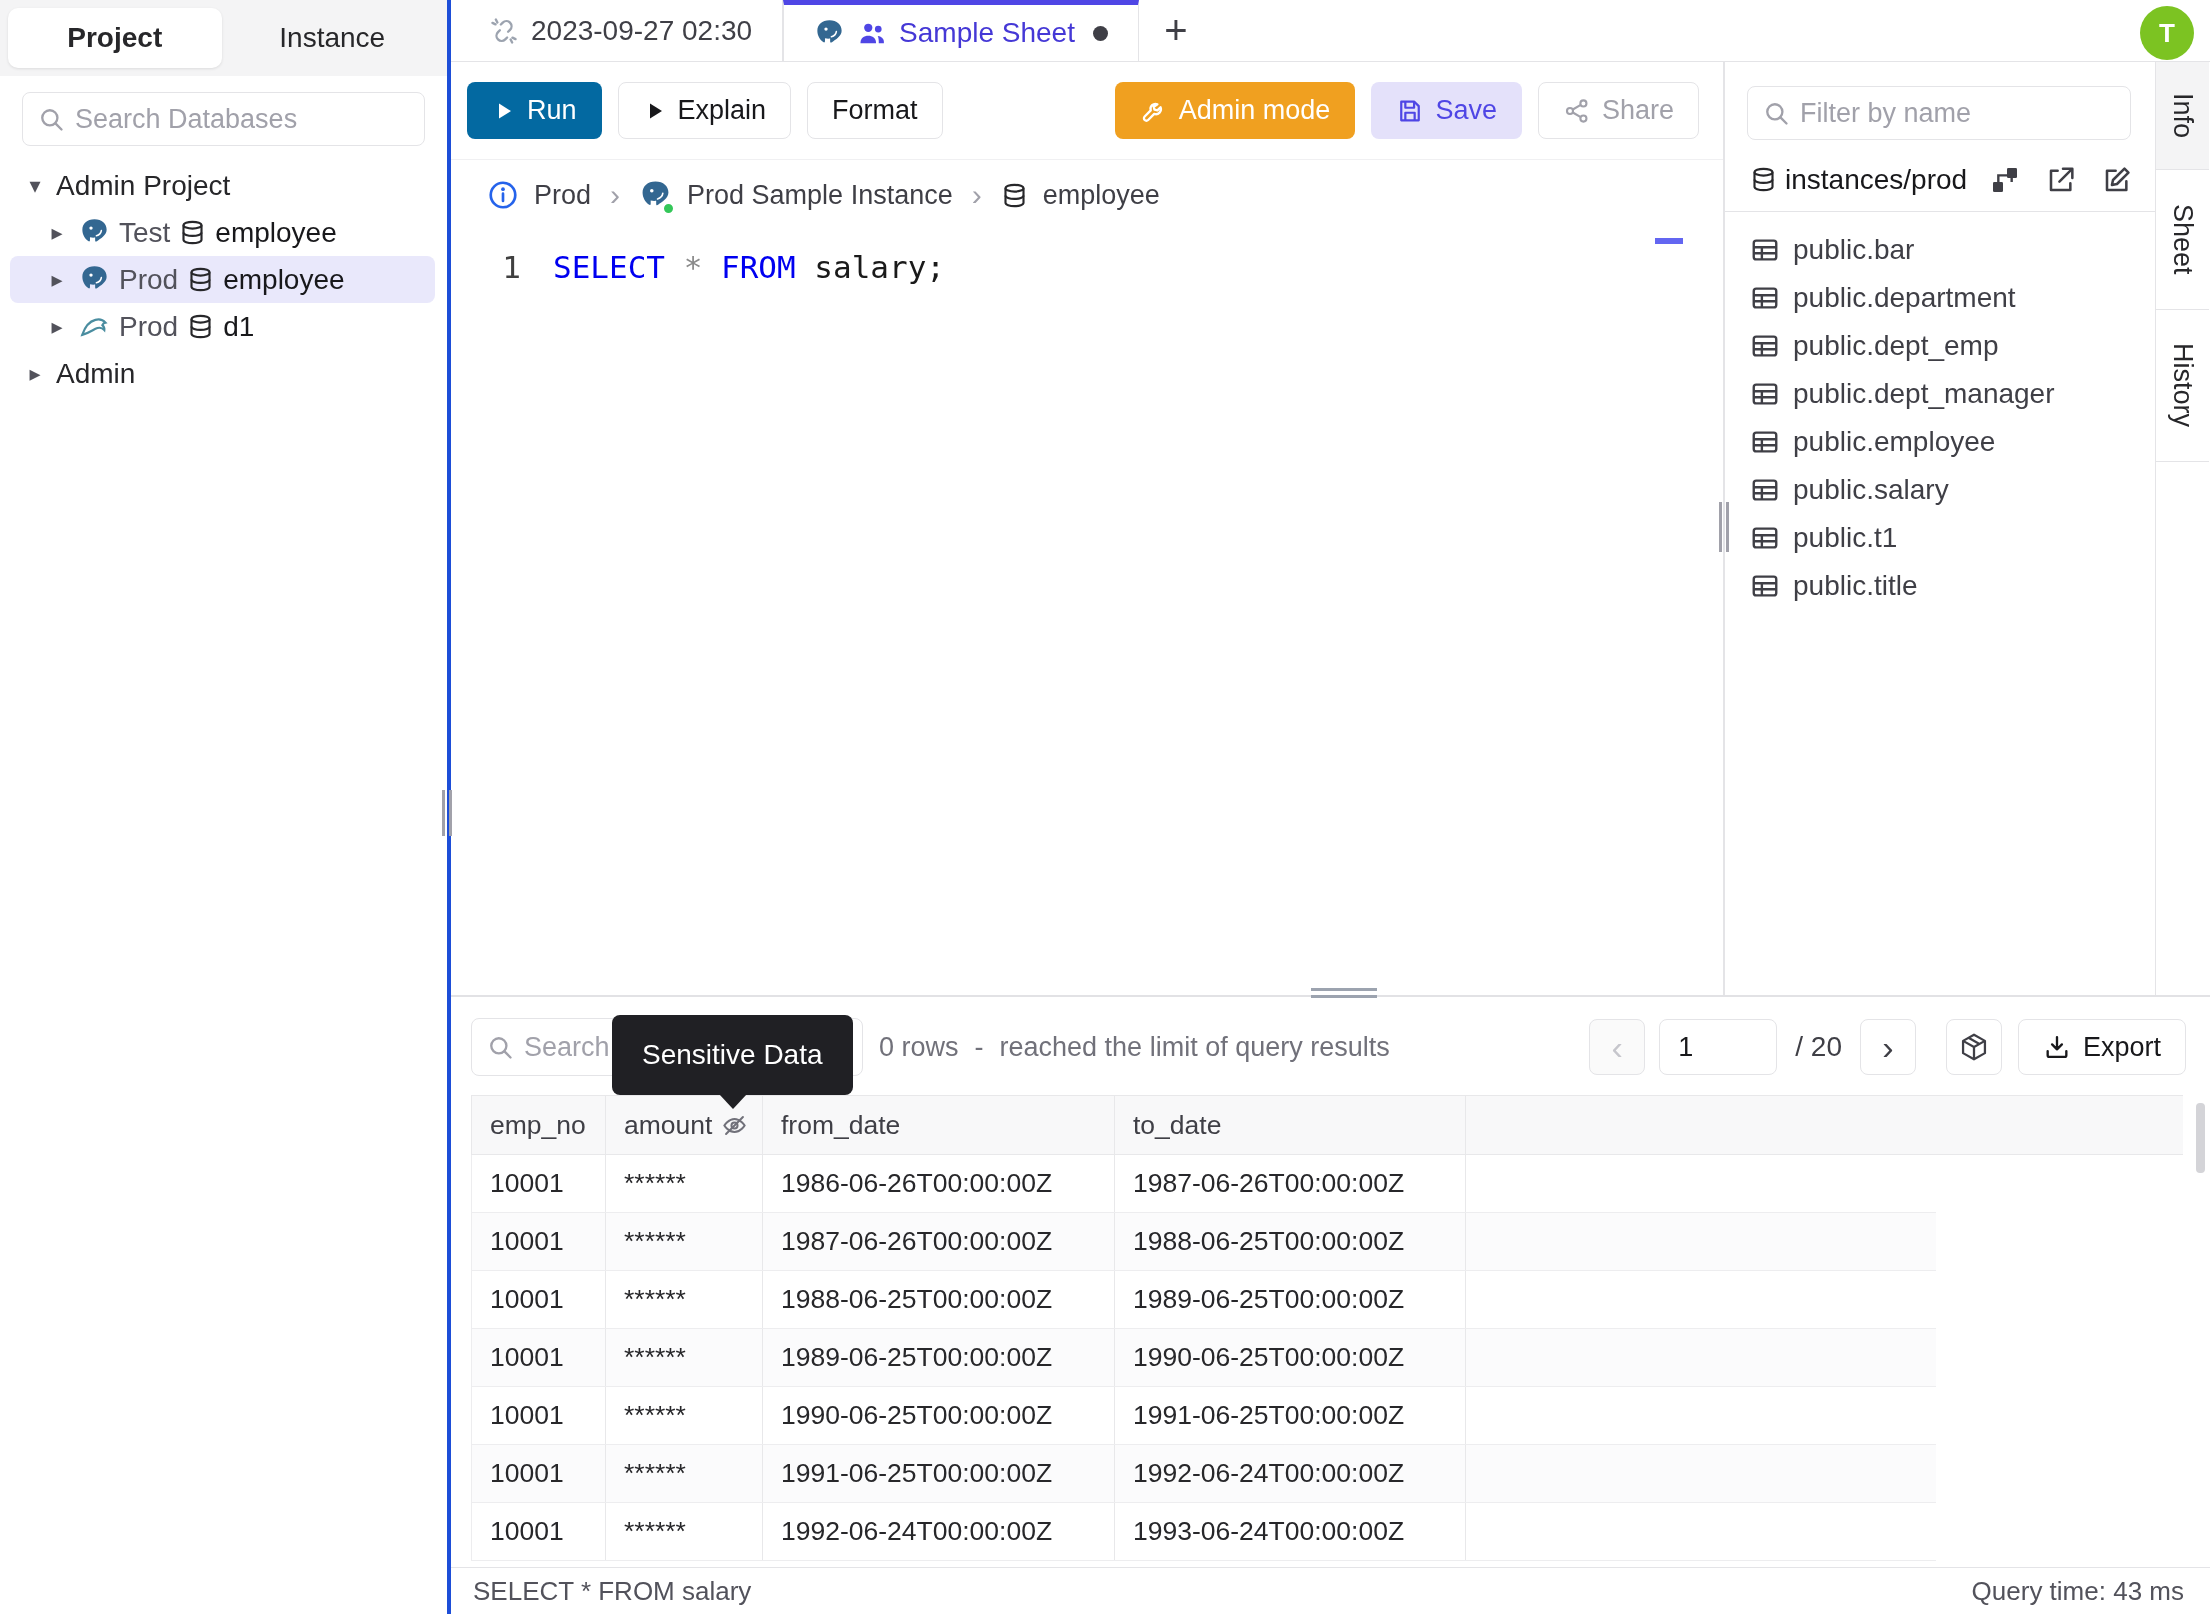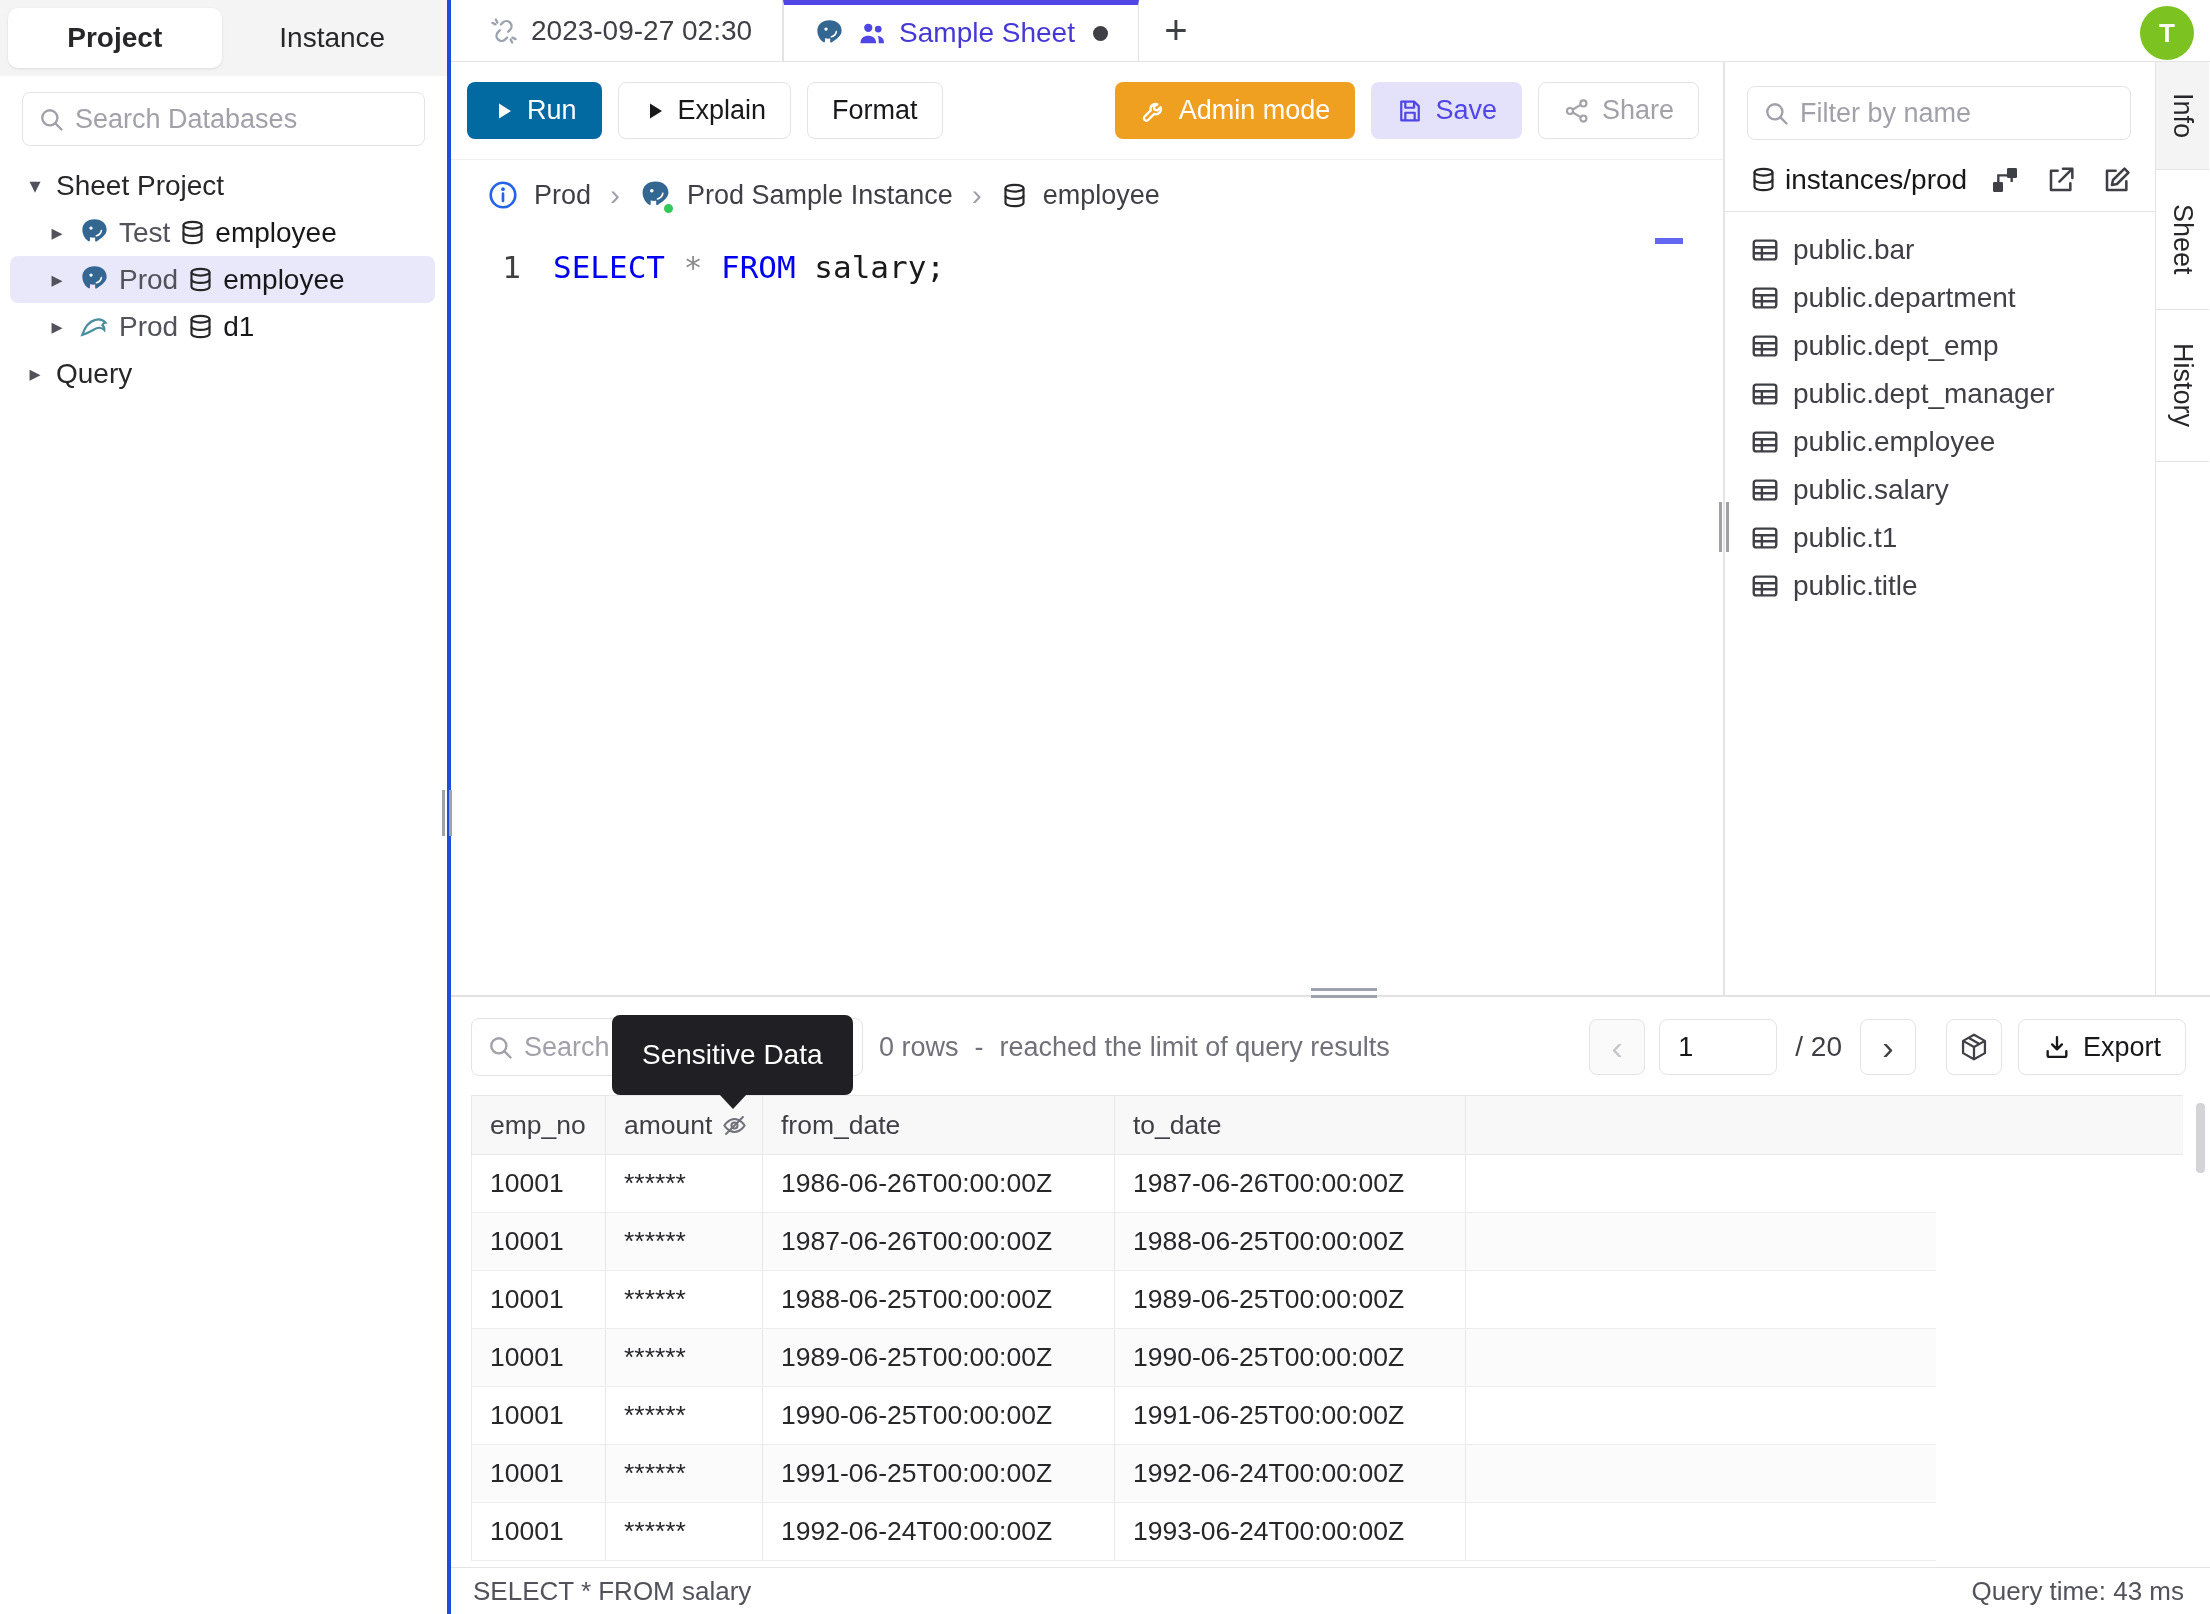--- a/index.html
+++ b/index.html
@@ -220,21 +220,21 @@
     </div>
     <div class="search-box">
       <svg class="icon-gray" width="28" height="28" viewBox="0 0 24 24">
           <use href="#ic-search"></use>
         </svg>
       <input type="text" placeholder="Search Databases" style="">
     </div>
     <div class="tree">
       <div class="tree-row tree-root">
         <span class="caret">▾</span>
-        <span>Sheet Project</span>
+        <span>Admin Project</span>
       </div>
       <div class="tree-row tree-child">
         <span class="caret">▸</span>
         <svg class="engine-icon" viewBox="0 0 24 24">
             <use href="#ic-pg"></use>
           </svg>
         <span class="env">Test</span>
         <svg class="cyl-icon" viewBox="0 0 24 24">
             <use href="#ic-cyl"></use>
           </svg>
@@ -257,21 +257,21 @@
             <use href="#ic-mysql"></use>
           </svg>
         <span class="env">Prod</span>
         <svg class="cyl-icon" viewBox="0 0 24 24">
             <use href="#ic-cyl"></use>
           </svg>
         <span class="db-name">d1</span>
       </div>
       <div class="tree-row tree-batch">
         <span class="caret">▸</span>
-        <span>Query</span>
+        <span>Admin</span>
       </div>
     </div>
     <div class="v-handle">
         <i></i>
         <b></b>
       </div>
   </aside>
 
   <div class="main">
 

